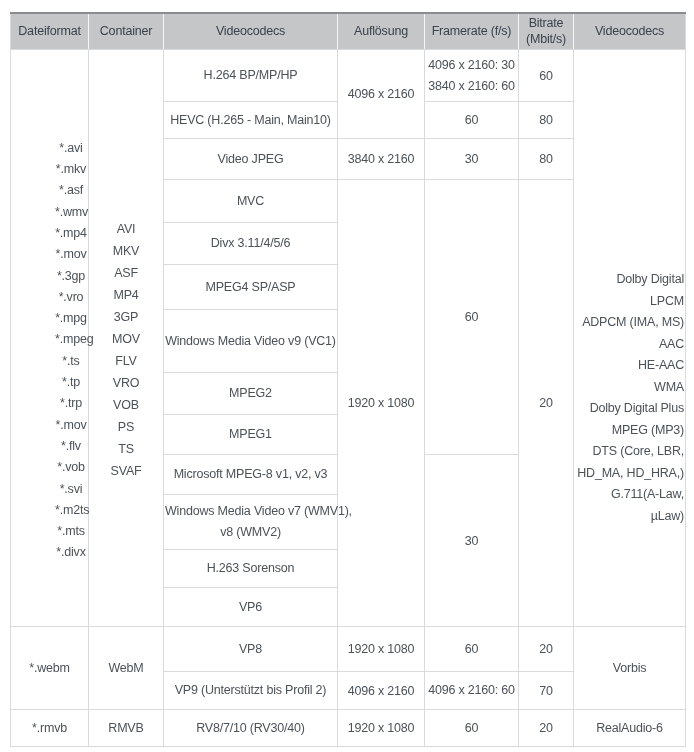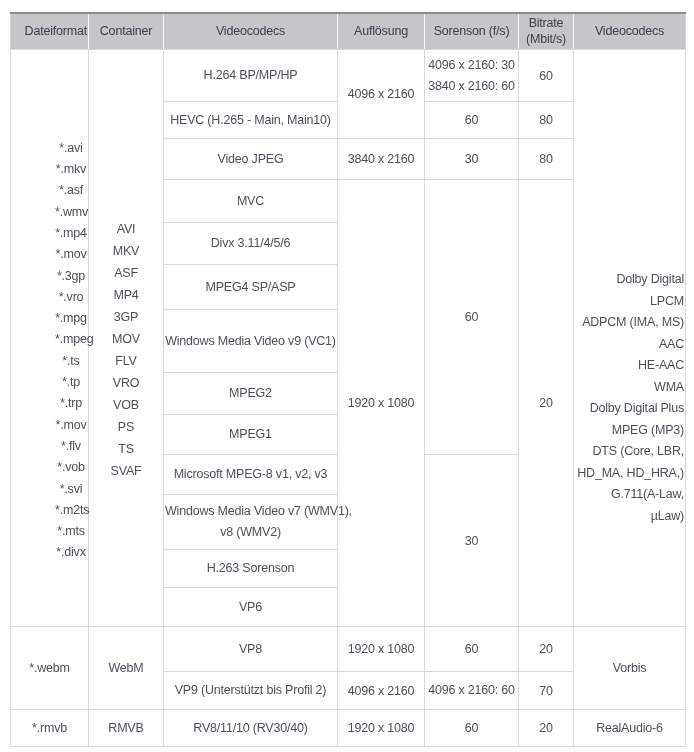--- a/index.html
+++ b/index.html
@@ -32,21 +32,21 @@
     text-align:center;
     vertical-align:middle;
     border-left:1px solid rgba(255,255,255,.85);
     border-right:1px solid rgba(255,255,255,.85);
     border-bottom:1px solid var(--border);
     padding:2px 1px;
     letter-spacing:-0.2px;
     line-height:1.25;
   }
   th.nowrap{white-space:nowrap;}
-  th:first-child{border-left:1px solid var(--border);text-align:right;}
+  th:first-child{border-left:1px solid var(--border);}
   th:last-child{border-right:1px solid var(--border);}
   td{
     border:1px solid var(--border);
     text-align:center;
     vertical-align:middle;
     padding:1px;
     letter-spacing:-0.2px;
     color:var(--body-text);
   }
   .pre{white-space:pre;line-height:1.68;}
@@ -68,21 +68,21 @@
         <col style="width:94px">
         <col style="width:55px">
         <col style="width:112px">
   </colgroup>
   <thead>
     <tr style="height:35px">
       <th class="nowrap">Dateiformat</th>
       <th class="nowrap">Container</th>
       <th class="nowrap">Videocodecs</th>
       <th class="nowrap">Auflösung</th>
-      <th class="nowrap">Sorenson (f/s)</th>
+      <th class="nowrap">Framerate (f/s)</th>
       <th>Bitrate (Mbit/s)</th>
       <th class="nowrap">Videocodecs</th>
     </tr>
   </thead>
   <tbody>
 
     <tr style="height:52px">
       <td rowspan="13">
             <div class="list fmt-list">*.avi
 *.mkv
@@ -196,21 +196,21 @@
     <tr style="height:38px">
       <td class="pre">VP9 (Unterstützt bis Profil 2)</td>
       <td>4096 x 2160</td>
       <td class="pre">4096 x 2160: 60</td>
       <td>70</td>
     </tr>
 
     <tr style="height:37px">
       <td>*.rmvb</td>
       <td>RMVB</td>
-      <td class="pre">RV8/11/10 (RV30/40)</td>
+      <td class="pre">RV8/7/10 (RV30/40)</td>
       <td>1920 x 1080</td>
       <td>60</td>
       <td>20</td>
       <td>RealAudio-6</td>
     </tr>
   </tbody>
 </table>
 </div>
 
 </body></html>

